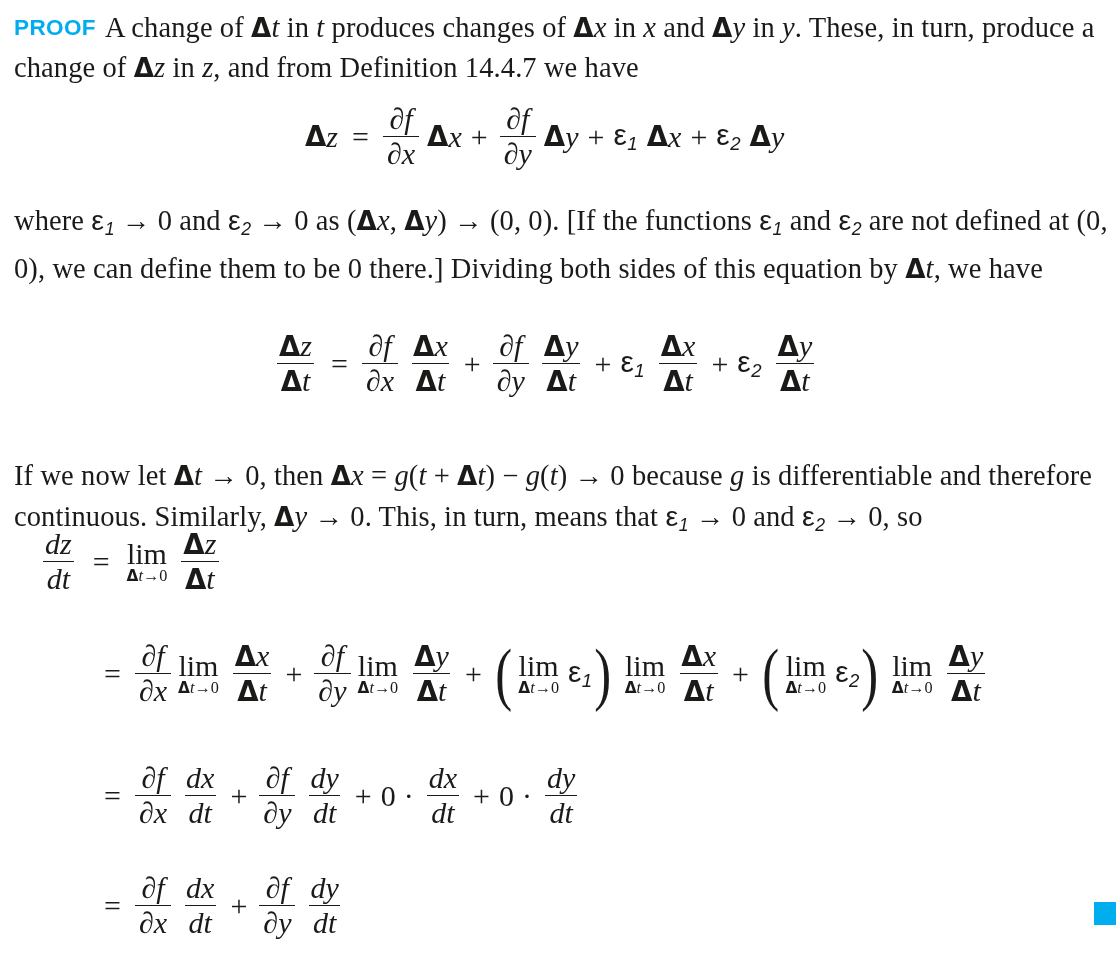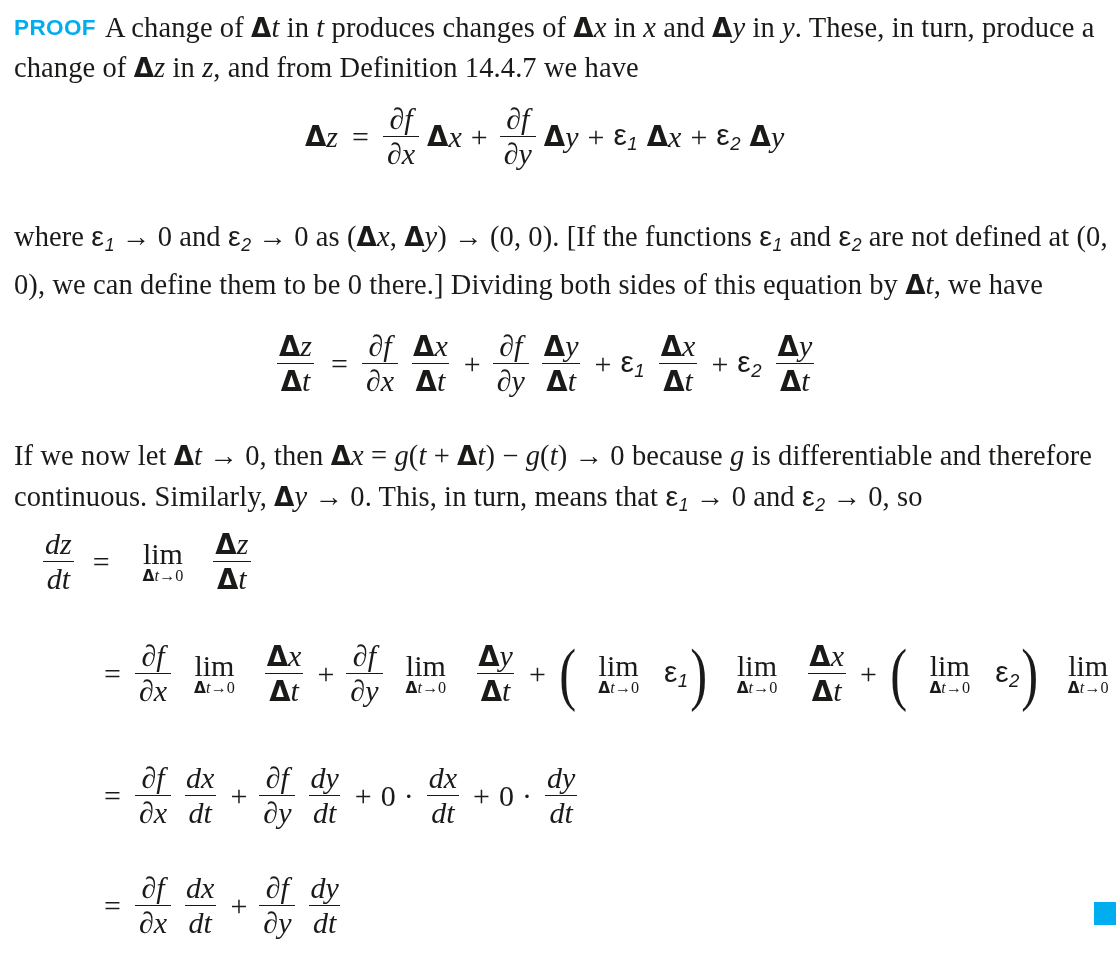--- a/index.html
+++ b/index.html
@@ -26,22 +26,22 @@
   .para {
     position: absolute;
     left: 14px;
     width: 1098px;
     font-size: 28.5px;
     line-height: 40px;
     text-align: left;
     letter-spacing: 0.1px;
   }
   .para-1 { top: 8px; }
-  .para-2 { top: 216px; }
-  .para-3 { top: 436px; }
+  .para-2 { top: 200px; }
+  .para-3 { top: 456px; }
 
   .proof-label {
     font-family: "Liberation Sans", "DejaVu Sans", sans-serif;
     font-weight: bold;
     font-size: 22.5px;
     letter-spacing: 0.4px;
     vertical-align: 2px;
     margin-right: 9px;
   }
 
@@ -99,21 +99,21 @@
     border-top: 1.6px solid #1a1a18;
     padding-top: 1px;
   }
 
   
   .limop {
     display: inline-flex;
     flex-direction: column;
     align-items: center;
     vertical-align: middle;
-    margin: 0 20px;
+    margin: 0 4px;
     line-height: 1.02;
   }
   .limop .lim-main {
     font-style: normal;
     font-size: 1em;
   }
   .limop .lim-sub {
     font-size: 0.54em;
     font-style: normal;
     margin-top: -1px;

